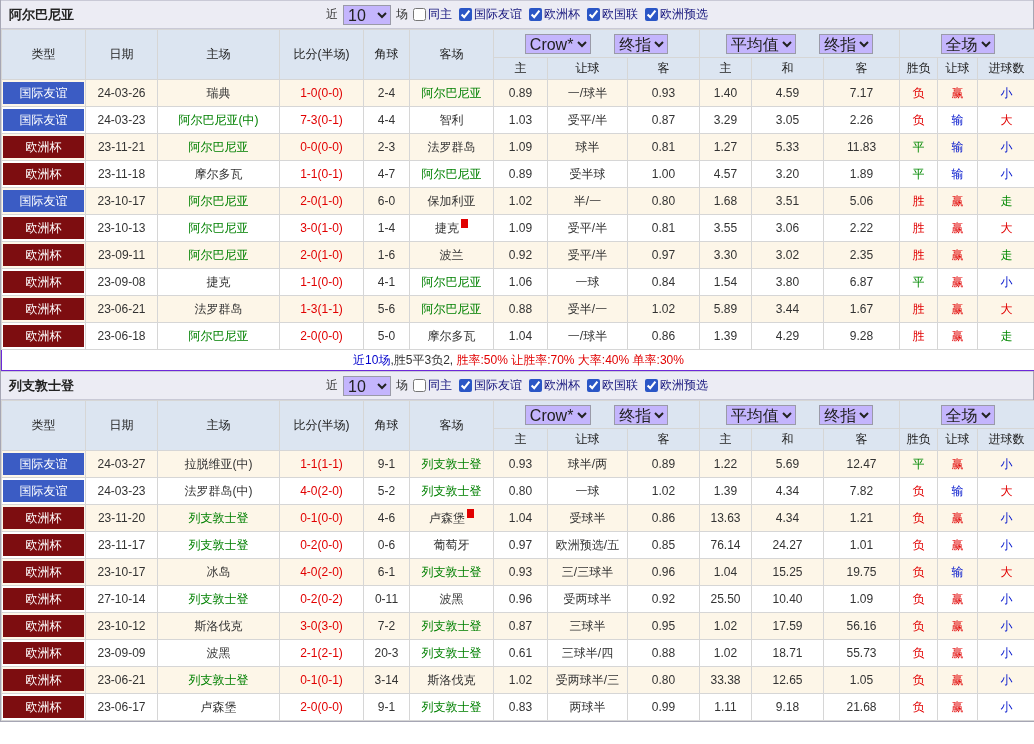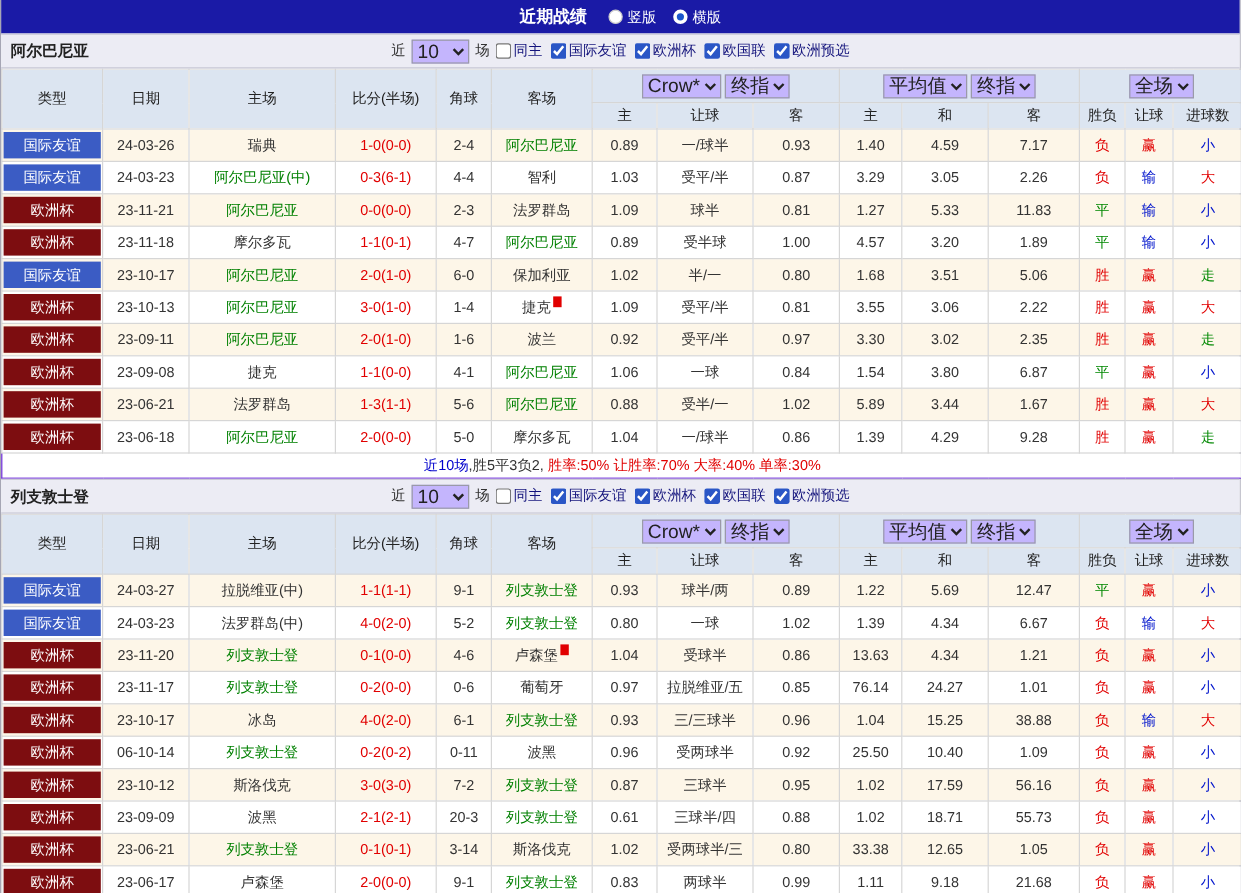--- a/index.html
+++ b/index.html
@@ -28,21 +28,21 @@
   .cb span{color:#14147c}
 
   
   table{width:100%;border-collapse:collapse;table-layout:fixed}
   th,td{border:1px solid #d6d6d6;text-align:center;padding:0;overflow:hidden;white-space:nowrap;font-weight:normal}
   thead tr.h1 th{height:27px;background:#dce5f1;color:#222}
   thead tr.h2 th{height:21px;background:#dce5f1;color:#222}
   tbody td{height:26px}
   tbody tr.odd td{background:#fdf6e8}
   tbody tr.even td{background:#fff}
-  .grp select{margin:0 0}
+  .grp select{margin:0 10px}
   .sep{border-left:1px solid #aeaebe}
 
   .type-badge{display:block;height:22px;line-height:22px;margin:1px;color:#fff;font-size:12px}
   .type-blue{background:var(--type_blue,#3b5cc4)}
   .type-maroon{background:var(--type_maroon,#7d0d10)}
 
   .c-score{color:var(--score,#e10000)}
   .team-focus{color:var(--focus_team,#008000)}
   .team-norm{color:#333}
   .res-red{color:var(--result_red,#e10000)}
@@ -52,33 +52,20 @@
 
   tfoot td.summary{height:20px;background:#fff;text-align:center;border:1px solid #6d28d9}
   .sum-blue{color:#0000cc}
   .sum-dark{color:#333}
   .sum-red{color:#e10000}
 </style>
 </head>
 <body>
 
 <div class="page">
-  <div class="topbar">
-    <span class="topbar-title">近期战绩</span>
-    <span class="radio-group">
-      <label class="radio-opt">
-        <input type="radio" name="layout" class="layout-radio" style="">
-        <span>竖版</span>
-      </label>
-      <label class="radio-opt">
-        <input type="radio" name="layout" class="layout-radio" checked="" style="">
-        <span>横版</span>
-      </label>
-    </span>
-  </div>
   <div id="sections">
   <div class="section">
     <div class="section-header">
       <span class="team-name">阿尔巴尼亚</span>
       <div class="filters">
         <span>近</span>
         <select class="count-select"><option>10</option></select>
         <span>场</span>
         <span class="checkboxes">
               <label class="cb">
@@ -173,21 +160,21 @@
     <td class="sep res-red">负</td>
     <td class="res-red">赢</td>
     <td class="res-blue">小</td>
   </tr>
             <tr class="even">
     <td>
                 <span class="type-badge type-blue">国际友谊</span>
               </td>
     <td>24-03-23</td>
     <td><span class="team-focus">阿尔巴尼亚(中)</span></td>
-    <td class="c-score">0-3(6-1)</td>
+    <td class="c-score">7-3(0-1)</td>
     <td>4-4</td>
     <td><span class="team-norm">智利</span></td>
     <td class="sep">1.03</td>
     <td>受平/半</td>
     <td>0.87</td>
     <td class="sep">3.29</td>
     <td>3.05</td>
     <td>2.26</td>
     <td class="sep res-red">负</td>
     <td class="res-blue">输</td>
@@ -464,21 +451,21 @@
     <td>24-03-23</td>
     <td><span class="team-norm">法罗群岛(中)</span></td>
     <td class="c-score">4-0(2-0)</td>
     <td>5-2</td>
     <td><span class="team-focus">列支敦士登</span></td>
     <td class="sep">0.80</td>
     <td>一球</td>
     <td>1.02</td>
     <td class="sep">1.39</td>
     <td>4.34</td>
-    <td>6.67</td>
+    <td>7.82</td>
     <td class="sep res-red">负</td>
     <td class="res-blue">输</td>
     <td class="res-red">大</td>
   </tr>
             <tr class="odd">
     <td>
                 <span class="type-badge type-maroon">欧洲杯</span>
               </td>
     <td>23-11-20</td>
     <td><span class="team-focus">列支敦士登</span></td>
@@ -498,21 +485,21 @@
             <tr class="even">
     <td>
                 <span class="type-badge type-maroon">欧洲杯</span>
               </td>
     <td>23-11-17</td>
     <td><span class="team-focus">列支敦士登</span></td>
     <td class="c-score">0-2(0-0)</td>
     <td>0-6</td>
     <td><span class="team-norm">葡萄牙</span></td>
     <td class="sep">0.97</td>
-    <td>拉脱维亚/五</td>
+    <td>欧洲预选/五</td>
     <td>0.85</td>
     <td class="sep">76.14</td>
     <td>24.27</td>
     <td>1.01</td>
     <td class="sep res-red">负</td>
     <td class="res-red">赢</td>
     <td class="res-blue">小</td>
   </tr>
             <tr class="odd">
     <td>
@@ -521,30 +508,30 @@
     <td>23-10-17</td>
     <td><span class="team-norm">冰岛</span></td>
     <td class="c-score">4-0(2-0)</td>
     <td>6-1</td>
     <td><span class="team-focus">列支敦士登</span></td>
     <td class="sep">0.93</td>
     <td>三/三球半</td>
     <td>0.96</td>
     <td class="sep">1.04</td>
     <td>15.25</td>
-    <td>38.88</td>
+    <td>19.75</td>
     <td class="sep res-red">负</td>
     <td class="res-blue">输</td>
     <td class="res-red">大</td>
   </tr>
             <tr class="even">
     <td>
                 <span class="type-badge type-maroon">欧洲杯</span>
               </td>
-    <td>06-10-14</td>
+    <td>27-10-14</td>
     <td><span class="team-focus">列支敦士登</span></td>
     <td class="c-score">0-2(0-2)</td>
     <td>0-11</td>
     <td><span class="team-norm">波黑</span></td>
     <td class="sep">0.96</td>
     <td>受两球半</td>
     <td>0.92</td>
     <td class="sep">25.50</td>
     <td>10.40</td>
     <td>1.09</td>

